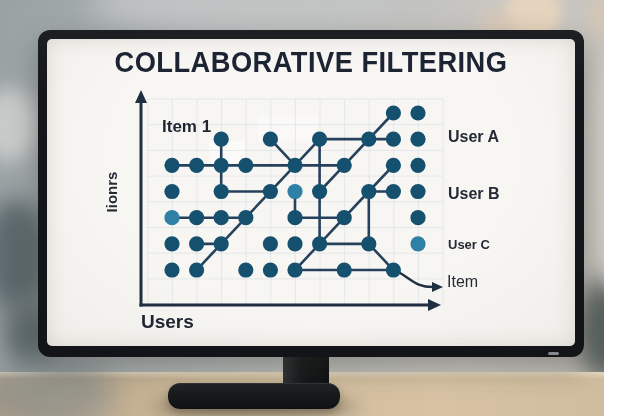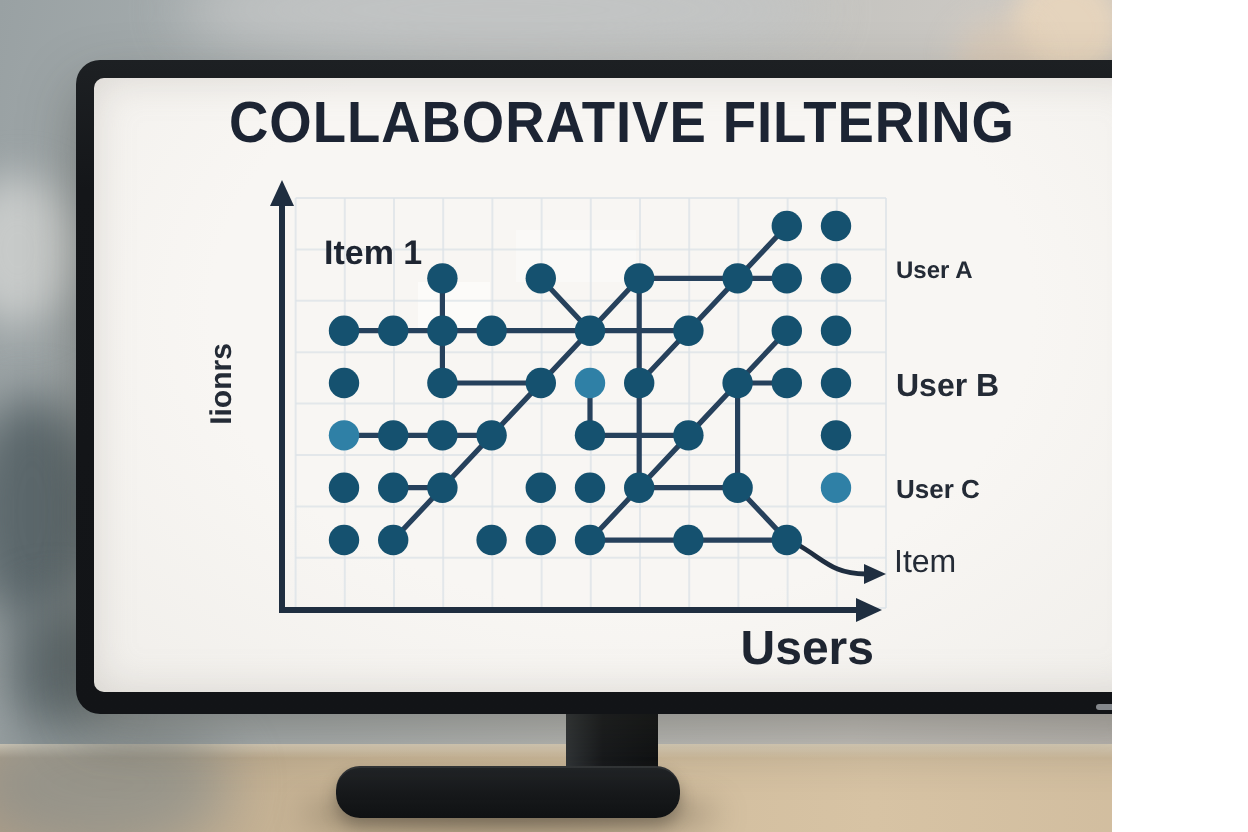--- a/index.html
+++ b/index.html
@@ -1,17 +1,17 @@
 <!DOCTYPE html>
 <html><head>
 <meta charset="utf-8">
 <style>
   html,body{margin:0;padding:0;}
   body{width:624px;height:416px;overflow:hidden;font-family:"Liberation Sans",sans-serif;}
-  .stage{position:relative;width:556px;height:416px;overflow:hidden;
+  .stage{position:relative;width:604px;height:416px;overflow:hidden;
     background:linear-gradient(100deg,#99a1a3 0%,#aeb4b5 30%,#bfc0bd 55%,#cbc8c3 78%,#c2beb9 100%);}
   .blob{position:absolute;border-radius:50%;}
   .b-top-light{left:90px;top:-25px;width:320px;height:60px;background:#c3c5c5;filter:blur(14px);opacity:.9;}
   .b-bokeh1{left:505px;top:-14px;width:56px;height:56px;background:#e7d5bd;filter:blur(6px);opacity:.95;}
   .b-bokeh2{left:478px;top:10px;width:42px;height:42px;background:#dccab5;filter:blur(8px);opacity:.75;}
   .b-bokeh3{left:588px;top:-8px;width:48px;height:48px;background:#d6c7b4;filter:blur(8px);opacity:.85;}
   .b-left-light{left:-22px;top:88px;width:62px;height:74px;background:#c7cac9;filter:blur(10px);}
   .b-left-dark{left:-18px;top:198px;width:68px;height:115px;background:#5c686c;filter:blur(12px);}
   .b-left-dark2{left:2px;top:298px;width:52px;height:72px;background:#5f6a6d;filter:blur(12px);}
   .b-right-dark{left:578px;top:278px;width:54px;height:105px;background:#565f5b;filter:blur(12px);}
@@ -36,25 +36,25 @@
     background:radial-gradient(ellipse at 50% 38%,#f8f6f3 55%,#f0eeea 100%);
     box-shadow:inset 0 0 20px rgba(150,145,135,.28);}
   .power-glint{position:absolute;left:548px;top:352px;width:11px;height:3px;z-index:6;border-radius:2px;
     background:rgba(225,232,236,.55);}
   .overlay{position:absolute;left:0;top:0;width:624px;height:416px;z-index:7;pointer-events:none;}
   .cf-title{position:absolute;left:48px;top:46px;width:526px;text-align:center;
     font-size:29px;font-weight:800;letter-spacing:.5px;color:#1c2433;
     transform:scaleX(.94);white-space:nowrap;}
   .lbl{position:absolute;color:#242b36;white-space:nowrap;}
   .lbl-item1{left:162px;top:101px;font-size:17px;font-weight:700;color:#1e2531;margin-top:16px;}
-  .lbl-usera{left:448px;top:128px;font-size:12px;font-weight:600;}
+  .lbl-usera{left:448px;top:128px;font-size:16px;font-weight:600;}
   .lbl-userb{left:448px;top:185px;font-size:16px;font-weight:600;text-align:center;}
   .lbl-userc{left:448px;top:237px;font-size:13px;font-weight:600;}
   .lbl-item{left:447px;top:273px;font-size:16px;font-weight:400;}
-  .lbl-users{left:141px;top:311px;width:296px;text-align:right;font-size:24px;font-weight:700;color:#1e2531;}
+  .lbl-users{left:141px;top:311px;width:296px;text-align:left;font-size:19px;font-weight:700;color:#1e2531;}
   .lbl-items{left:111px;top:192px;font-size:15px;font-weight:600;
     transform:translate(-50%,-50%) rotate(-90deg);}
   svg.cf{position:absolute;left:0;top:0;width:624px;height:416px;}
 </style>
 </head>
 <body>
 
 <div class="stage">
 
   <div class="blob b-top-light"></div>

